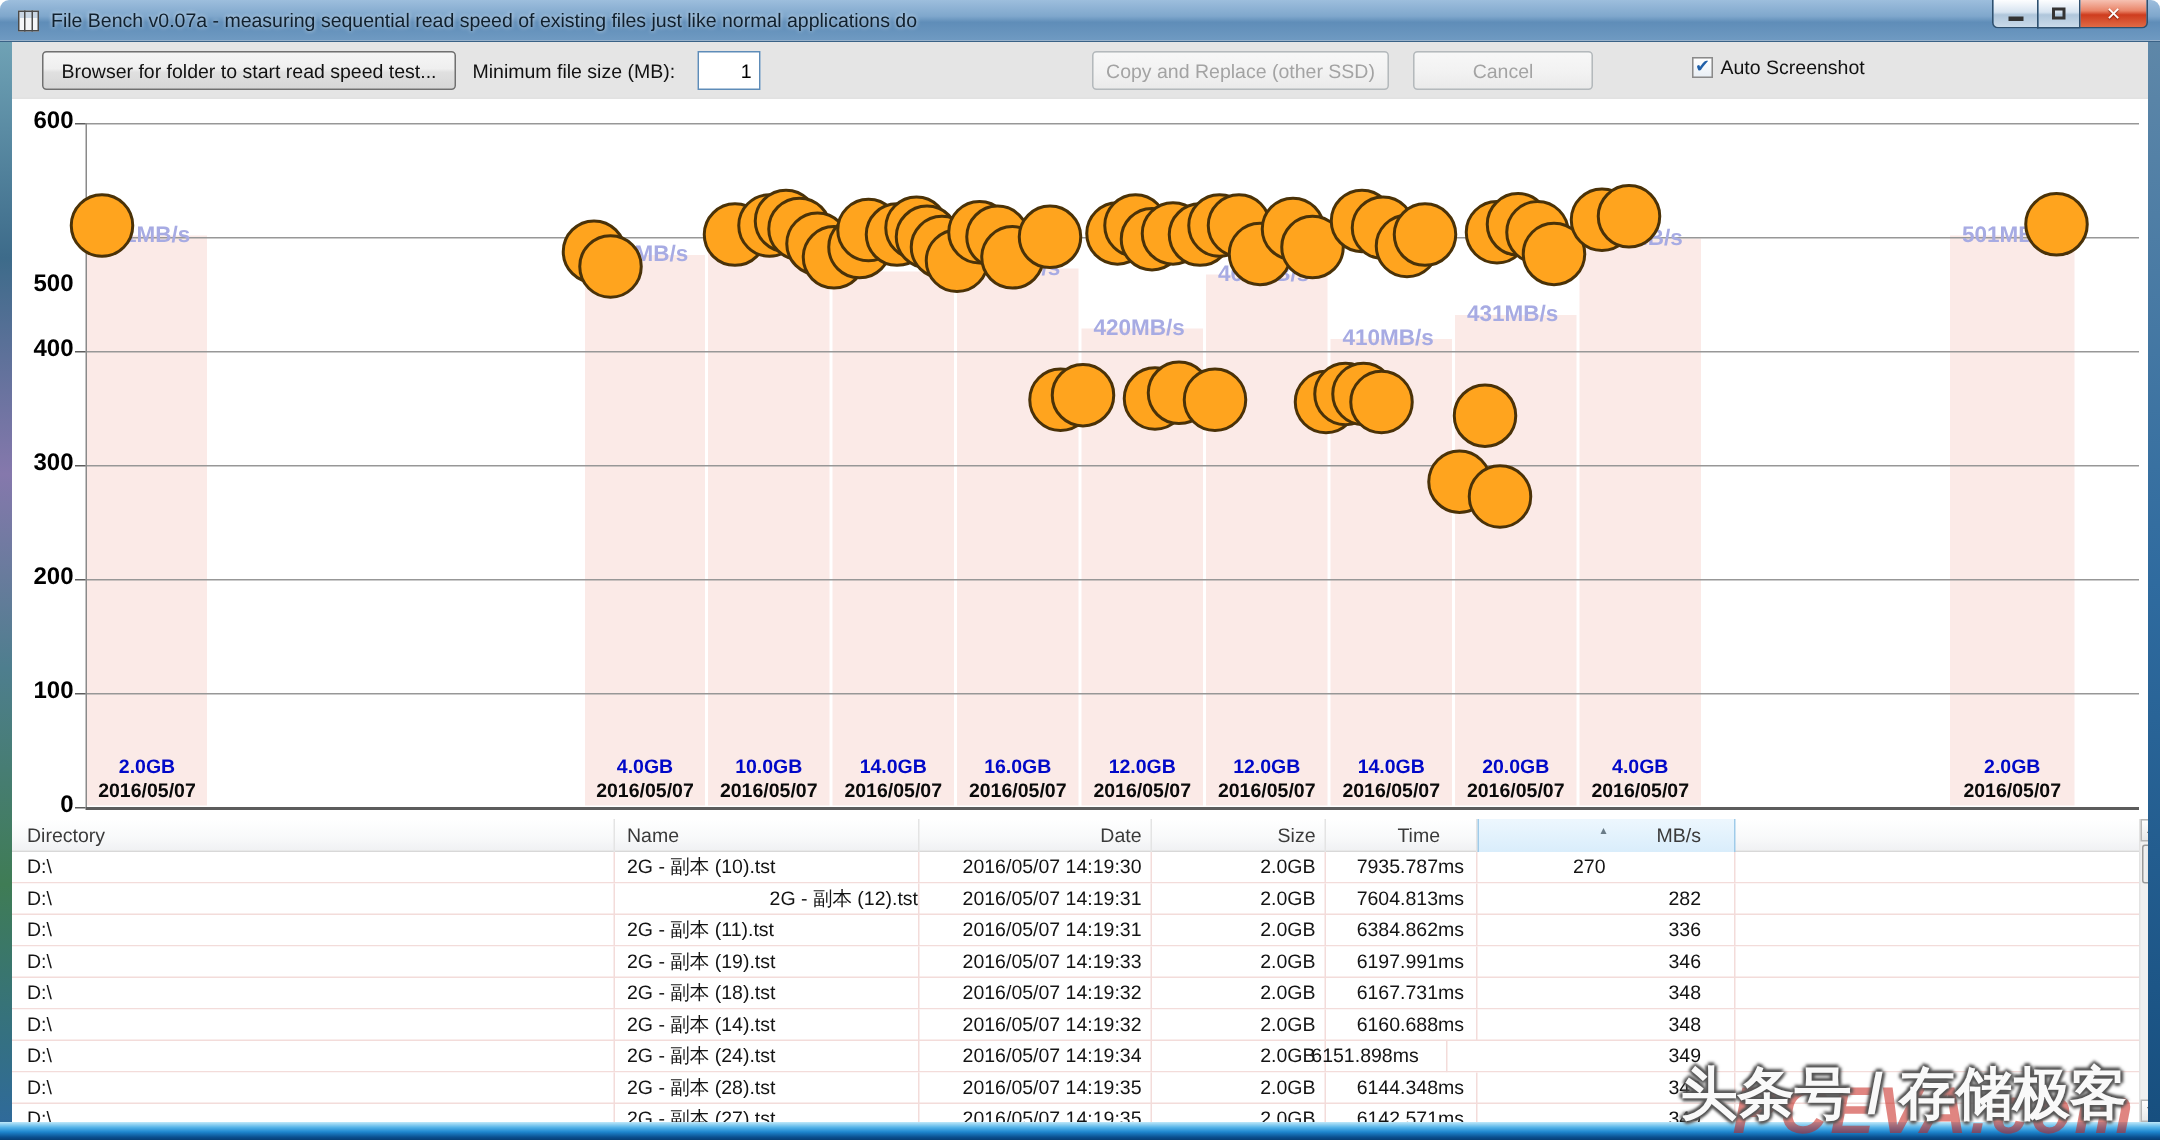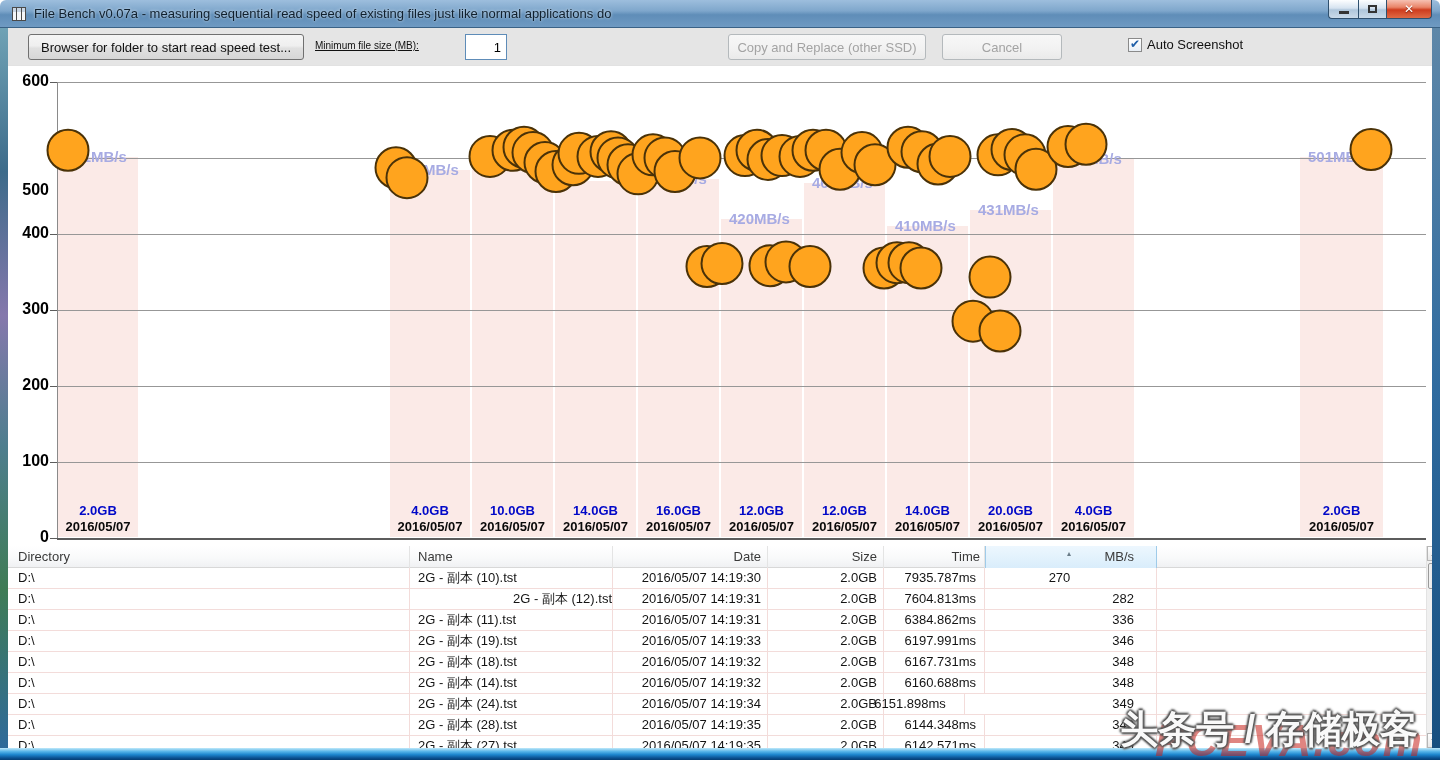--- a/index.html
+++ b/index.html
@@ -38,21 +38,21 @@
 
   
   #toolbar{position:absolute;left:8px;top:28px;width:1424px;height:38px;background:#e5e5e5;
     border-bottom:1px solid #E2E2E2;z-index:5;}
   .tbtn{position:absolute;top:6px;height:26px;border:1px solid #707070;border-radius:3px;
     background:linear-gradient(180deg,#F5F5F5 0%,#EFEFEF 45%,#E0E0E0 55%,#D6D6D6 100%);
     font-size:13px;color:#111;text-align:center;line-height:24px;}
   .tbtn.disabled{border-color:#B4B9BC;color:#A3A3A3;
     background:linear-gradient(180deg,#F7F7F7 0%,#F2F2F2 55%,#EAEAEA 100%);}
   #btn-browse{left:20px;width:276px;}
-  #lbl-minsize{position:absolute;left:307px;top:12px;font-size:10px;color:#111;text-decoration:underline;}
+  #lbl-minsize{position:absolute;left:307px;top:12px;font-size:13px;color:#111;}
   #inp-minsize{position:absolute;left:457px;top:6px;width:42px;height:26px;border:1px solid #5E8CB8;
     font-size:13px;text-align:right;padding-right:5px;background:#fff;}
   #btn-rewrite{left:512px;width:198px;}
   #btn-copy{left:720px;width:198px;}
   #btn-cancel{left:934px;width:120px;}
   #chk-wrap{position:absolute;left:1120px;top:9px;display:flex;align-items:center;}
   #chk-box{width:14px;height:14px;border:1px solid #8A8A8A;background:linear-gradient(180deg,#fff,#E9EFF5);
     position:relative;}
   #chk-box::after{content:"\2714";position:absolute;left:1px;top:-2px;font-size:12px;color:#1F5FA8;}
   #chk-label{margin-left:5px;font-size:13px;color:#111;}
@@ -280,21 +280,21 @@
         <circle cx="992" cy="264.99760000000003" r="20.5" fill="#FFA41E" stroke="#4A3208" stroke-width="2"></circle>
       </svg>
     </div>
 
   <div id="tablearea">
     <div id="thead">
         <div class="hcell" style="left: 0px; width: 402px; text-align: left; padding-left: 10px;">Directory</div>
         <div class="hcell" style="left: 402px; width: 203px; text-align: left; padding-left: 8px;">Name</div>
         <div class="hcell" style="left: 605px; width: 155px; text-align: right; padding-right: 6px;">Date</div>
         <div class="hcell" style="left: 760px; width: 116px; text-align: right; padding-right: 6px;">Size</div>
-        <div class="hcell" style="left: 876px; width: 101px; text-align: right; padding-right: 4px;">Time</div>
+        <div class="hcell" style="left: 876px; width: 101px; text-align: right; padding-right: 24px;">Time</div>
         <div class="hcell sorted" style="left: 977px; width: 172px; text-align: right; padding-right: 22px;">MB/s<span class="sort-arrow">▴</span></div>
       </div>
     <div id="tbody">
         <div class="trow" style="top: 22px;">
           <div class="tcell" style="left: 0px; width: 402px; text-align: left; padding-left: 10px;">D:\</div>
           <div class="tcell" style="left: 402px; width: 203px; text-align: left; padding-left: 8px;">2G - 副本 (10).tst</div>
           <div class="tcell" style="left: 605px; width: 155px; text-align: right; padding-right: 6px;">2016/05/07 14:19:30</div>
           <div class="tcell" style="left: 760px; width: 116px; text-align: right; padding-right: 6px;">2.0GB</div>
           <div class="tcell" style="left: 876px; width: 101px; text-align: right; padding-right: 8px;">7935.787ms</div>
           <div class="tcell" style="left: 977px; width: 172px; text-align: center; padding-right: 22px;">270</div>

